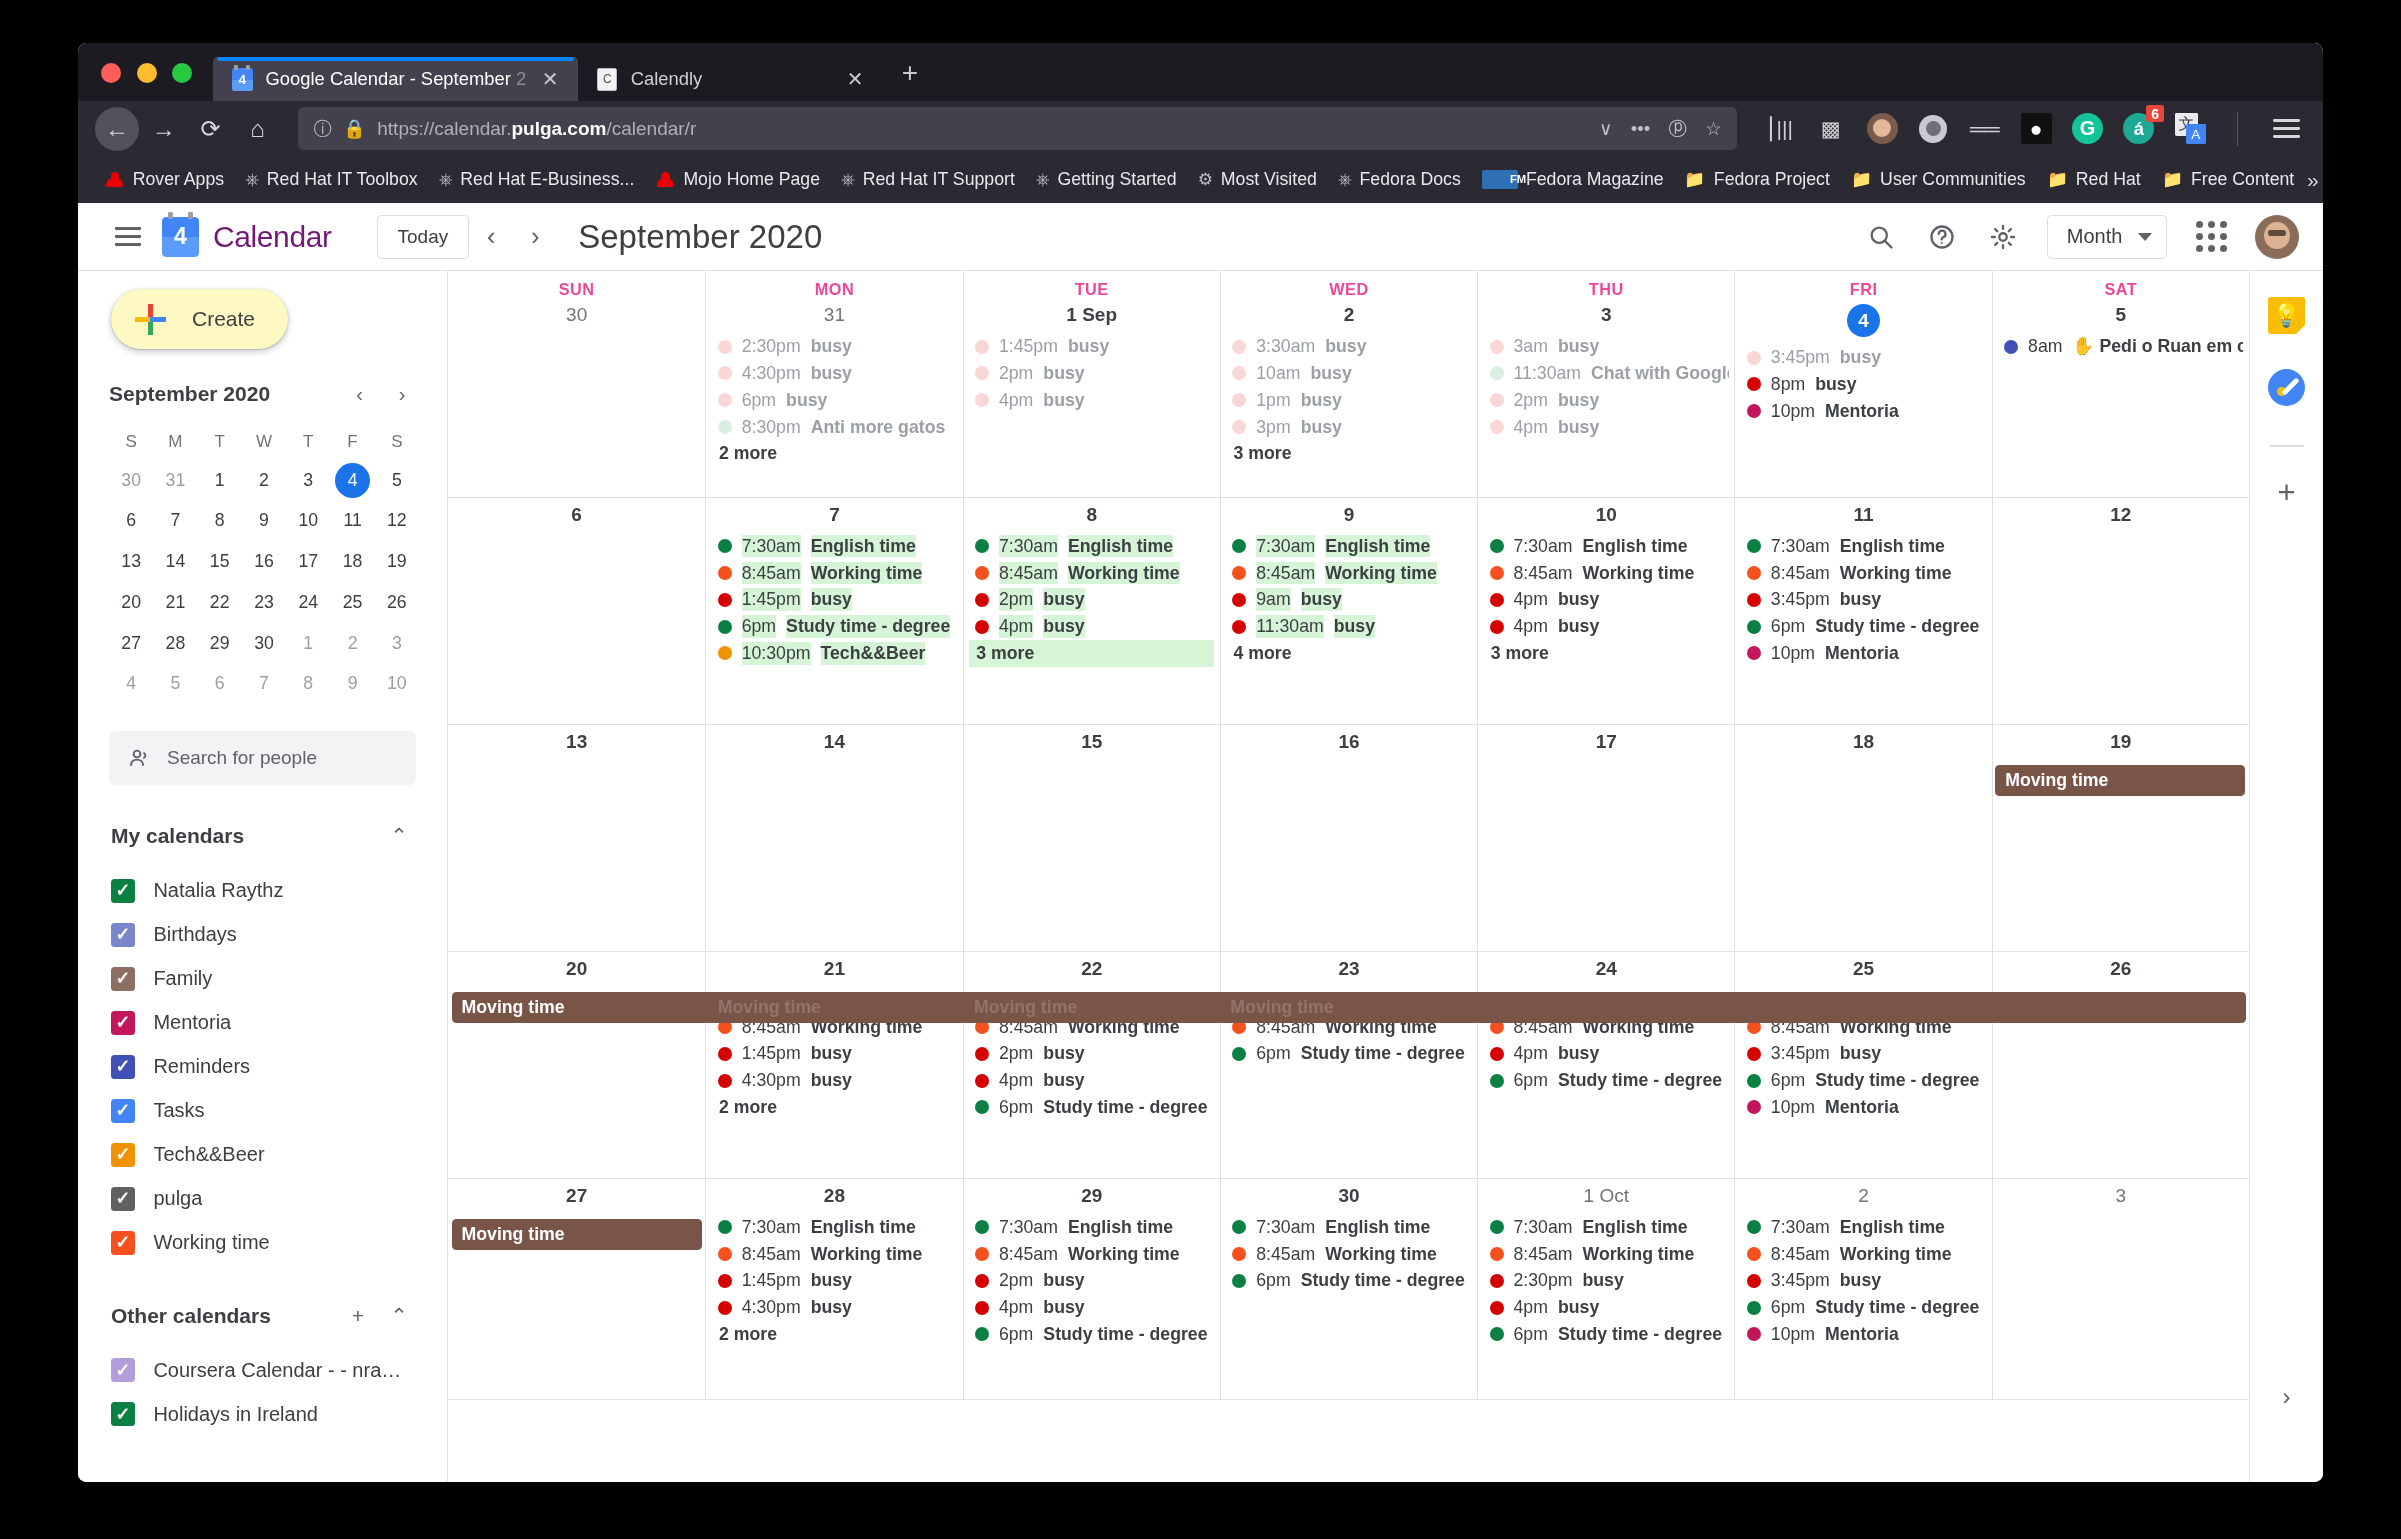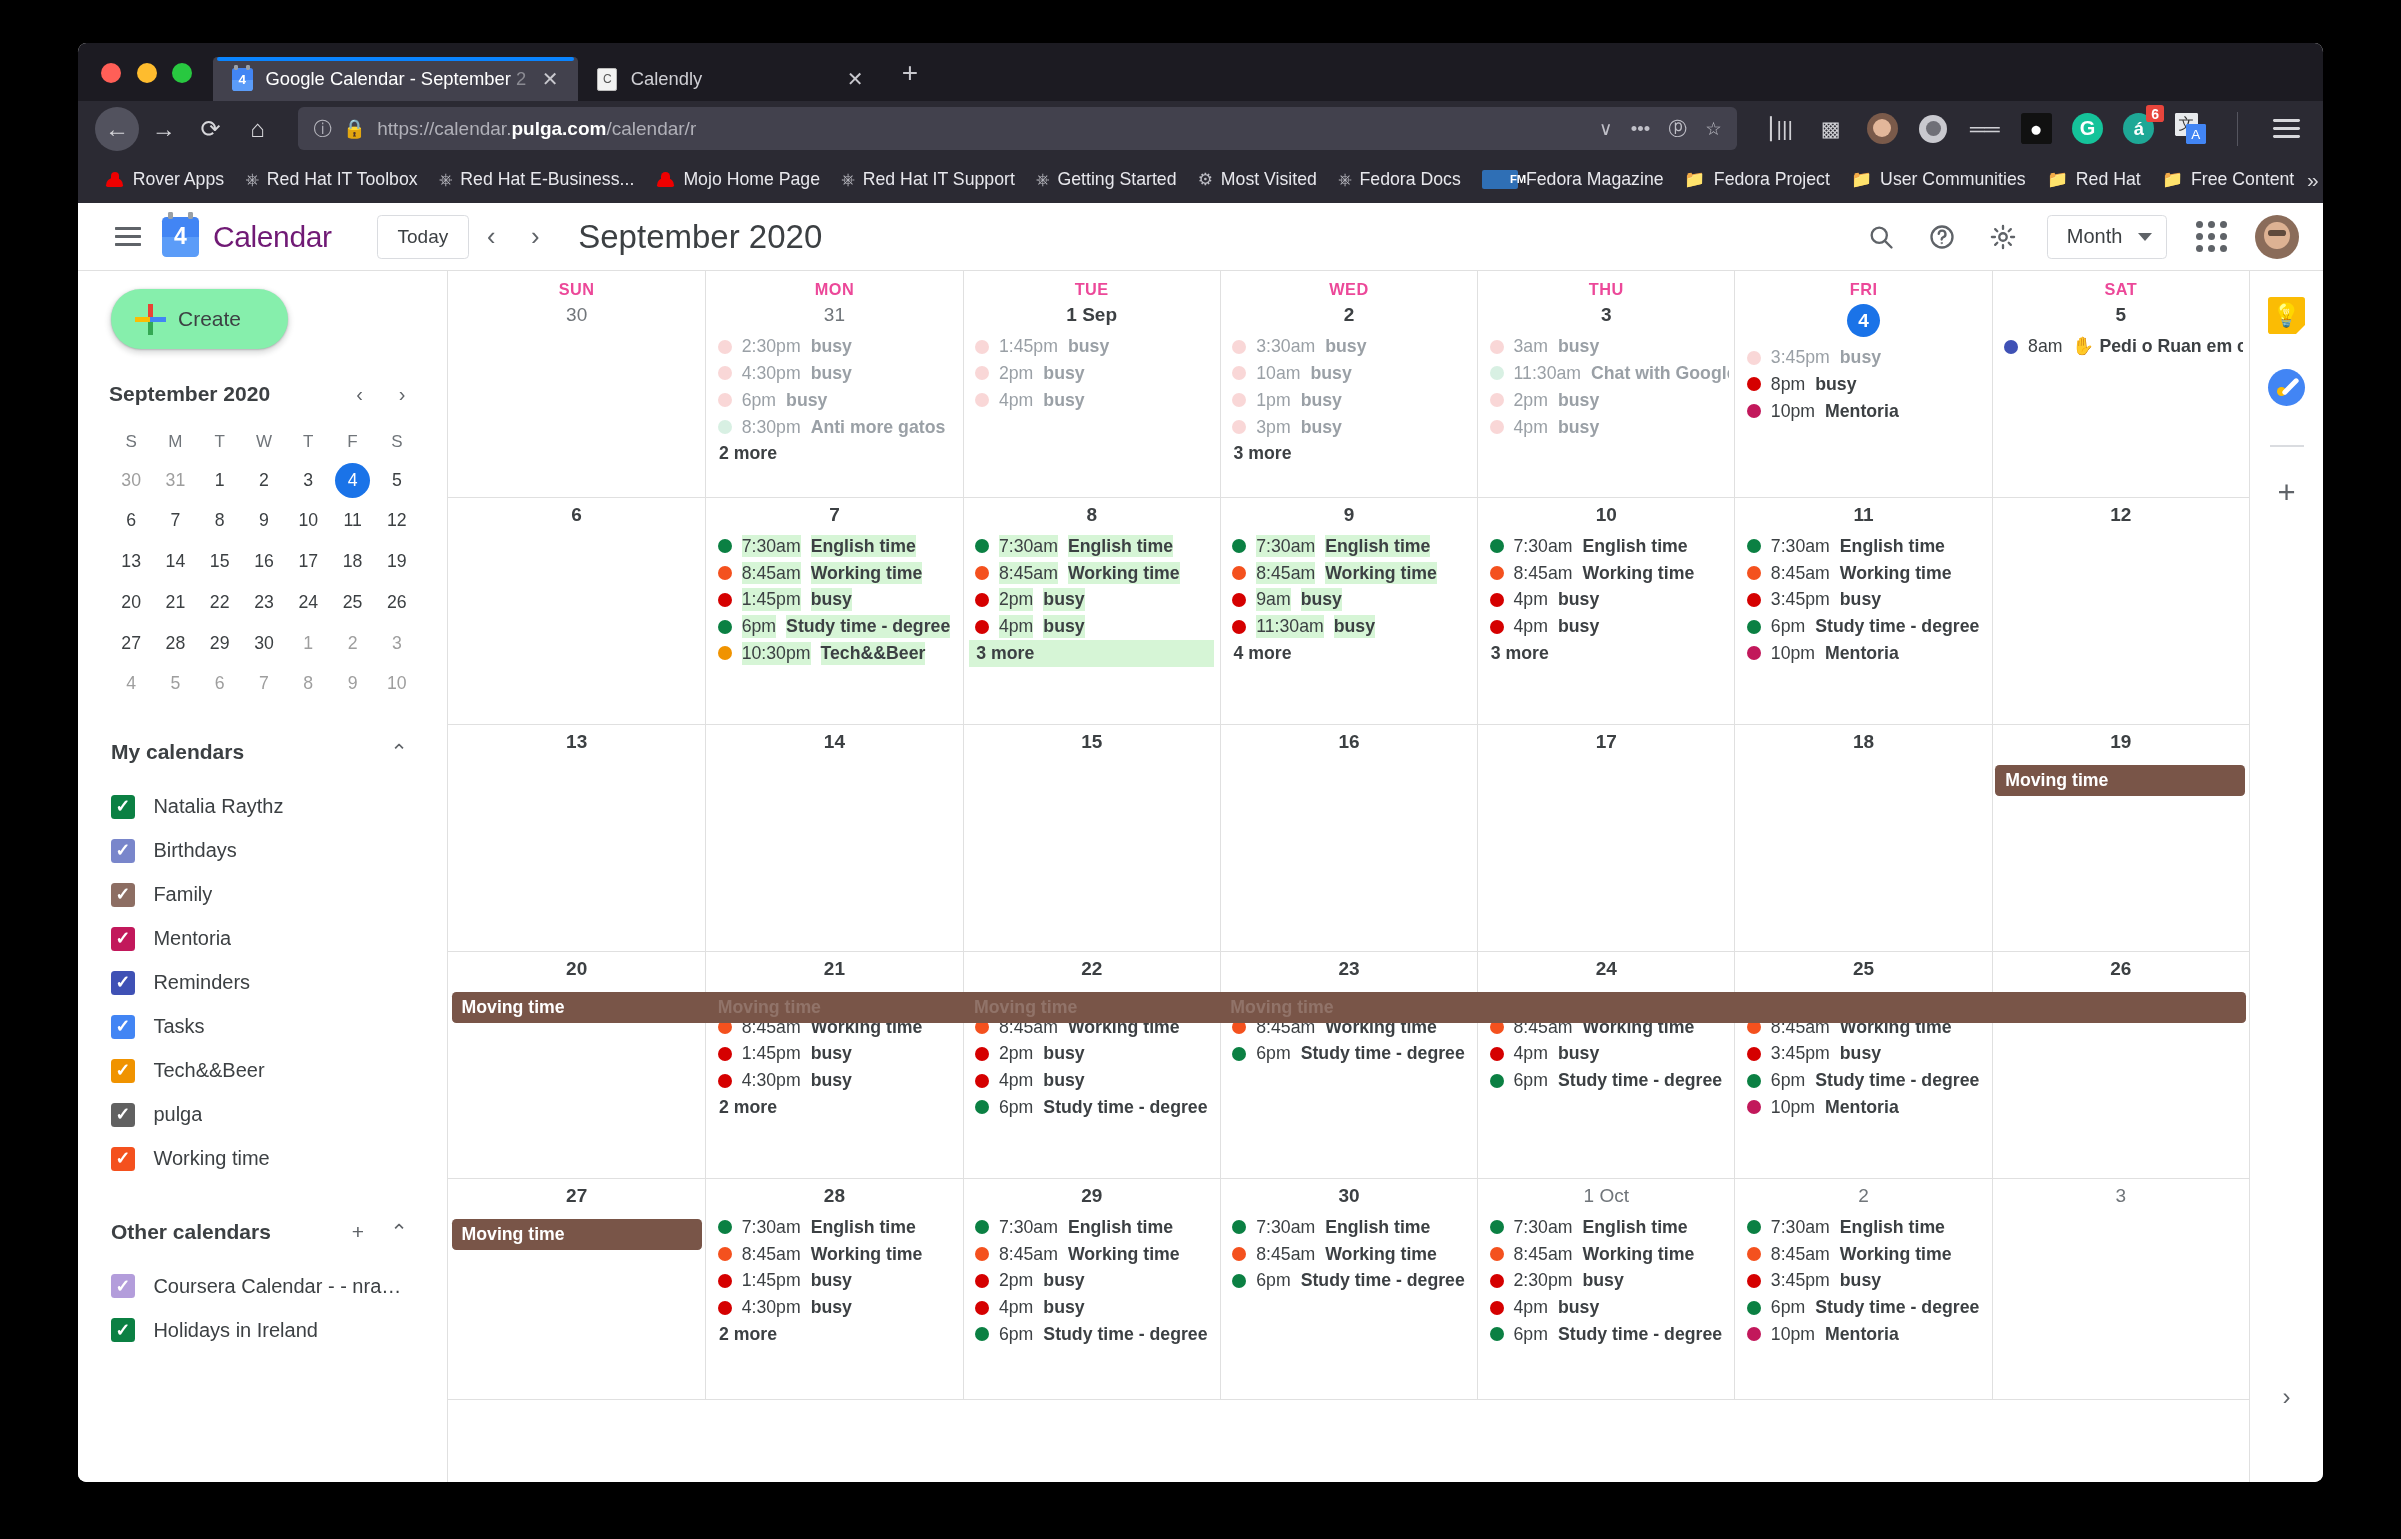--- a/index.html
+++ b/index.html
@@ -103,23 +103,23 @@
   .apps-ic { display:grid; grid-template-columns:repeat(3,7px); gap:5px; }
   .apps-ic i { width:7px;height:7px;border-radius:50%;background:#5f6368;display:block; }
   .avatar { width:44px;height:44px;border-radius:50%;background:#8a6c5a;overflow:hidden;position:relative;margin-left:10px;}
   .avatar:after{content:"";position:absolute;left:9.2px;top:7.8px;width:25.5px;height:27px;border-radius:50%;background:#ddb293;}
   .avatar:before{content:"";position:absolute;left:12.8px;top:15.6px;width:18.4px;height:5.7px;border-radius:2.8px;background:#5f4a3c;z-index:2;}
 
   .gcbody { flex:1; display:flex; min-height:0; border-top:0.7px solid #e0e0e0; }
 
   
   .sidebar { width:369px; flex:none; padding:12.8px 0 0 0; position:relative; overflow:hidden; }
-  .createbtn { margin:5.7px 0 0 33px; height:60px; width:177px; border-radius:31px; background:#86efac;
+  .createbtn { margin:5.7px 0 0 33px; height:60px; width:177px; border-radius:31px; background:#fef9c3;
     box-shadow:0 0.7px 2.1px rgba(60,64,67,.35),0 2.8px 5.7px 2.1px rgba(60,64,67,.15);
-    display:flex; align-items:center; gap:12px; padding-left:24px; font-size:21px; color:#3c4043; }
+    display:flex; align-items:center; gap:26px; padding-left:24px; font-size:21px; color:#3c4043; }
   .gplus { width:31px; height:31px; position:relative; flex:none; }
   .gplus .v1{position:absolute;left:12.8px;top:0;width:5.7px;height:15.6px;background:#ea4335;}
   .gplus .v2{position:absolute;left:12.8px;bottom:0;width:5.7px;height:15.6px;background:#34a853;}
   .gplus .h1{position:absolute;top:12.8px;left:0;width:15.6px;height:5.7px;background:#fbbc04;}
   .gplus .h2{position:absolute;top:12.8px;right:0;width:15.6px;height:5.7px;background:#4285f4;}
   .mini { padding:28px 28px 0 31px; }
   .mini-head { display:flex; align-items:center; }
   .mini-title { font-size:21px; color:#3c4043; font-weight:bold; }
   .mini-nav { margin-left:auto; display:flex; gap:8.5px; }
   .mini-nav div { width:34px;height:34px;border-radius:50%;display:flex;align-items:center;
@@ -454,20 +454,28 @@
               <div class="out">4</div>
               <div class="out">5</div>
               <div class="out">6</div>
               <div class="out">7</div>
               <div class="out">8</div>
               <div class="out">9</div>
               <div class="out">10</div>
             </div>
         </div>
 
+        <div class="peoplebox">
+          <svg width="24" height="24" viewBox="0 0 24 24" fill="none" stroke="#5f6368" stroke-width="1.9">
+              <circle cx="10" cy="8" r="3.4"></circle>
+              <path d="M4 19c0-3.4 2.7-5.4 6-5.4s6 2 6 5.4" stroke-linecap="round"></path>
+              <path d="M17 7.2a2.6 2.6 0 0 1 0 4.6" stroke-linecap="round"></path>
+            </svg>
+          <span>Search for people</span>
+        </div>
 
         <div class="sec-head">
           <span class="sec-title">My calendars</span>
           <span class="sec-acts">
               <div>⌃</div>
             </span>
         </div>
         <div class="callist" id="my-cals">
             <div class="calrow">
               <span class="cbox" style="background:#0b8043">✓</span>

